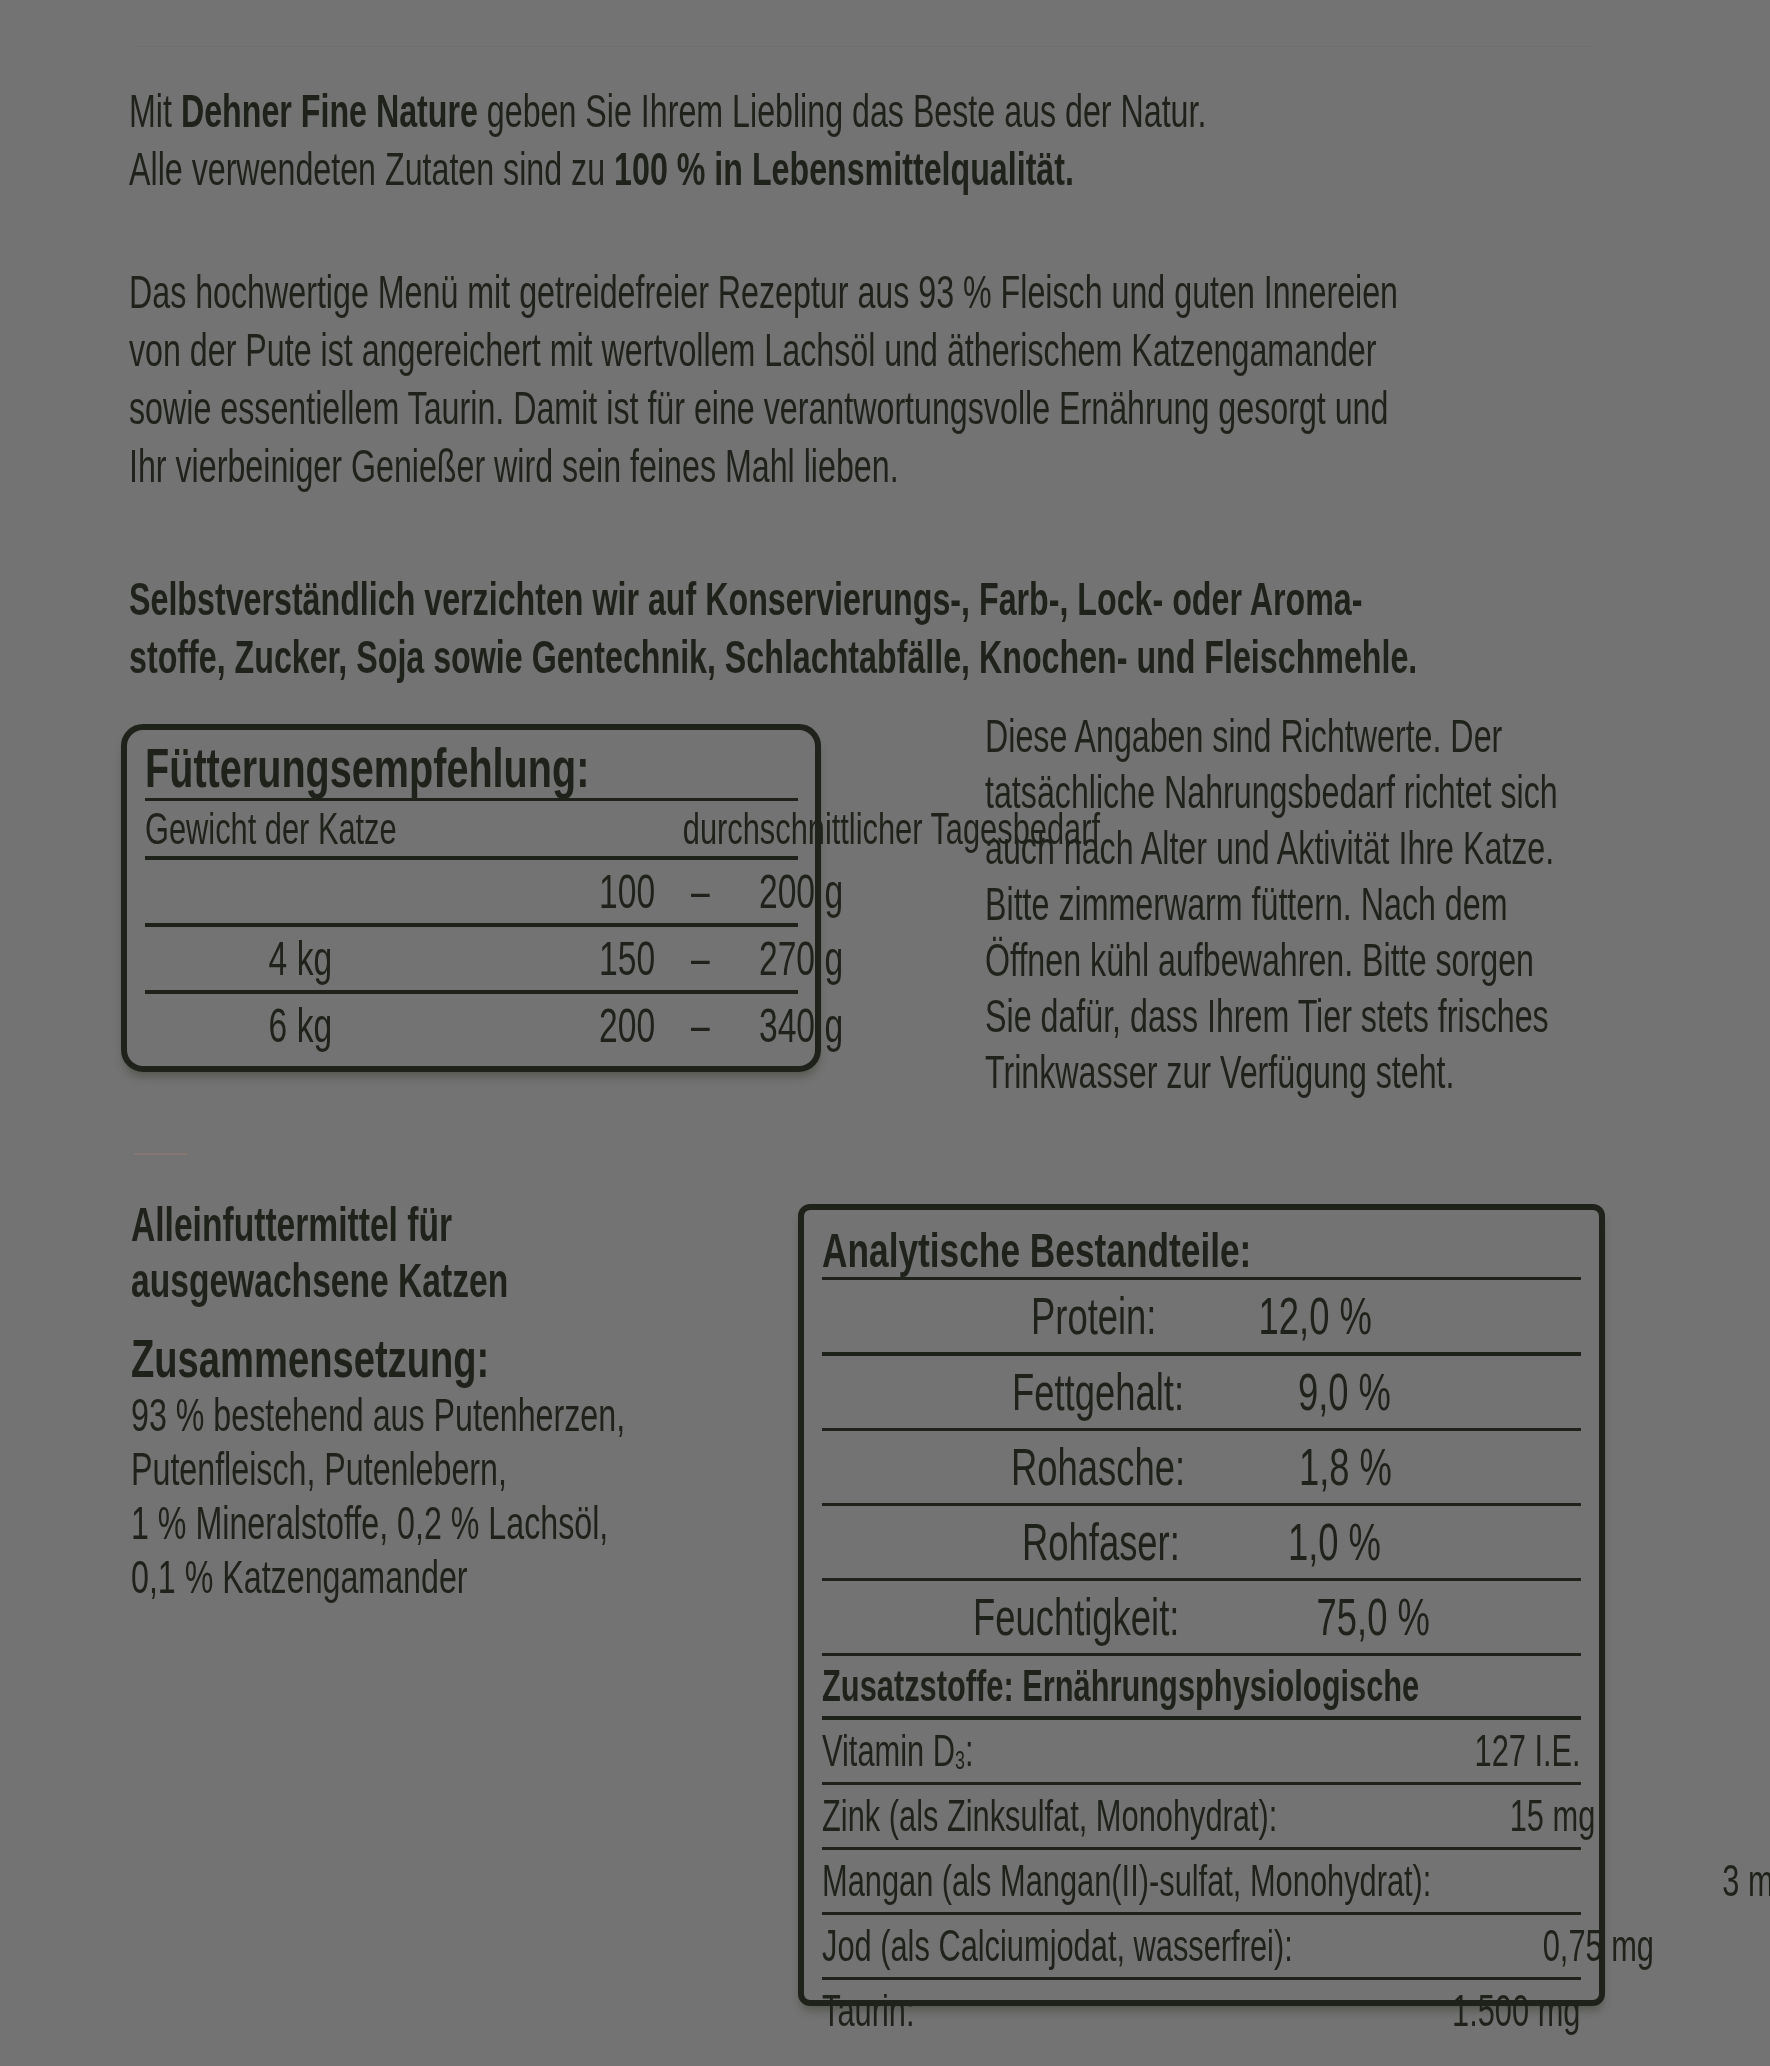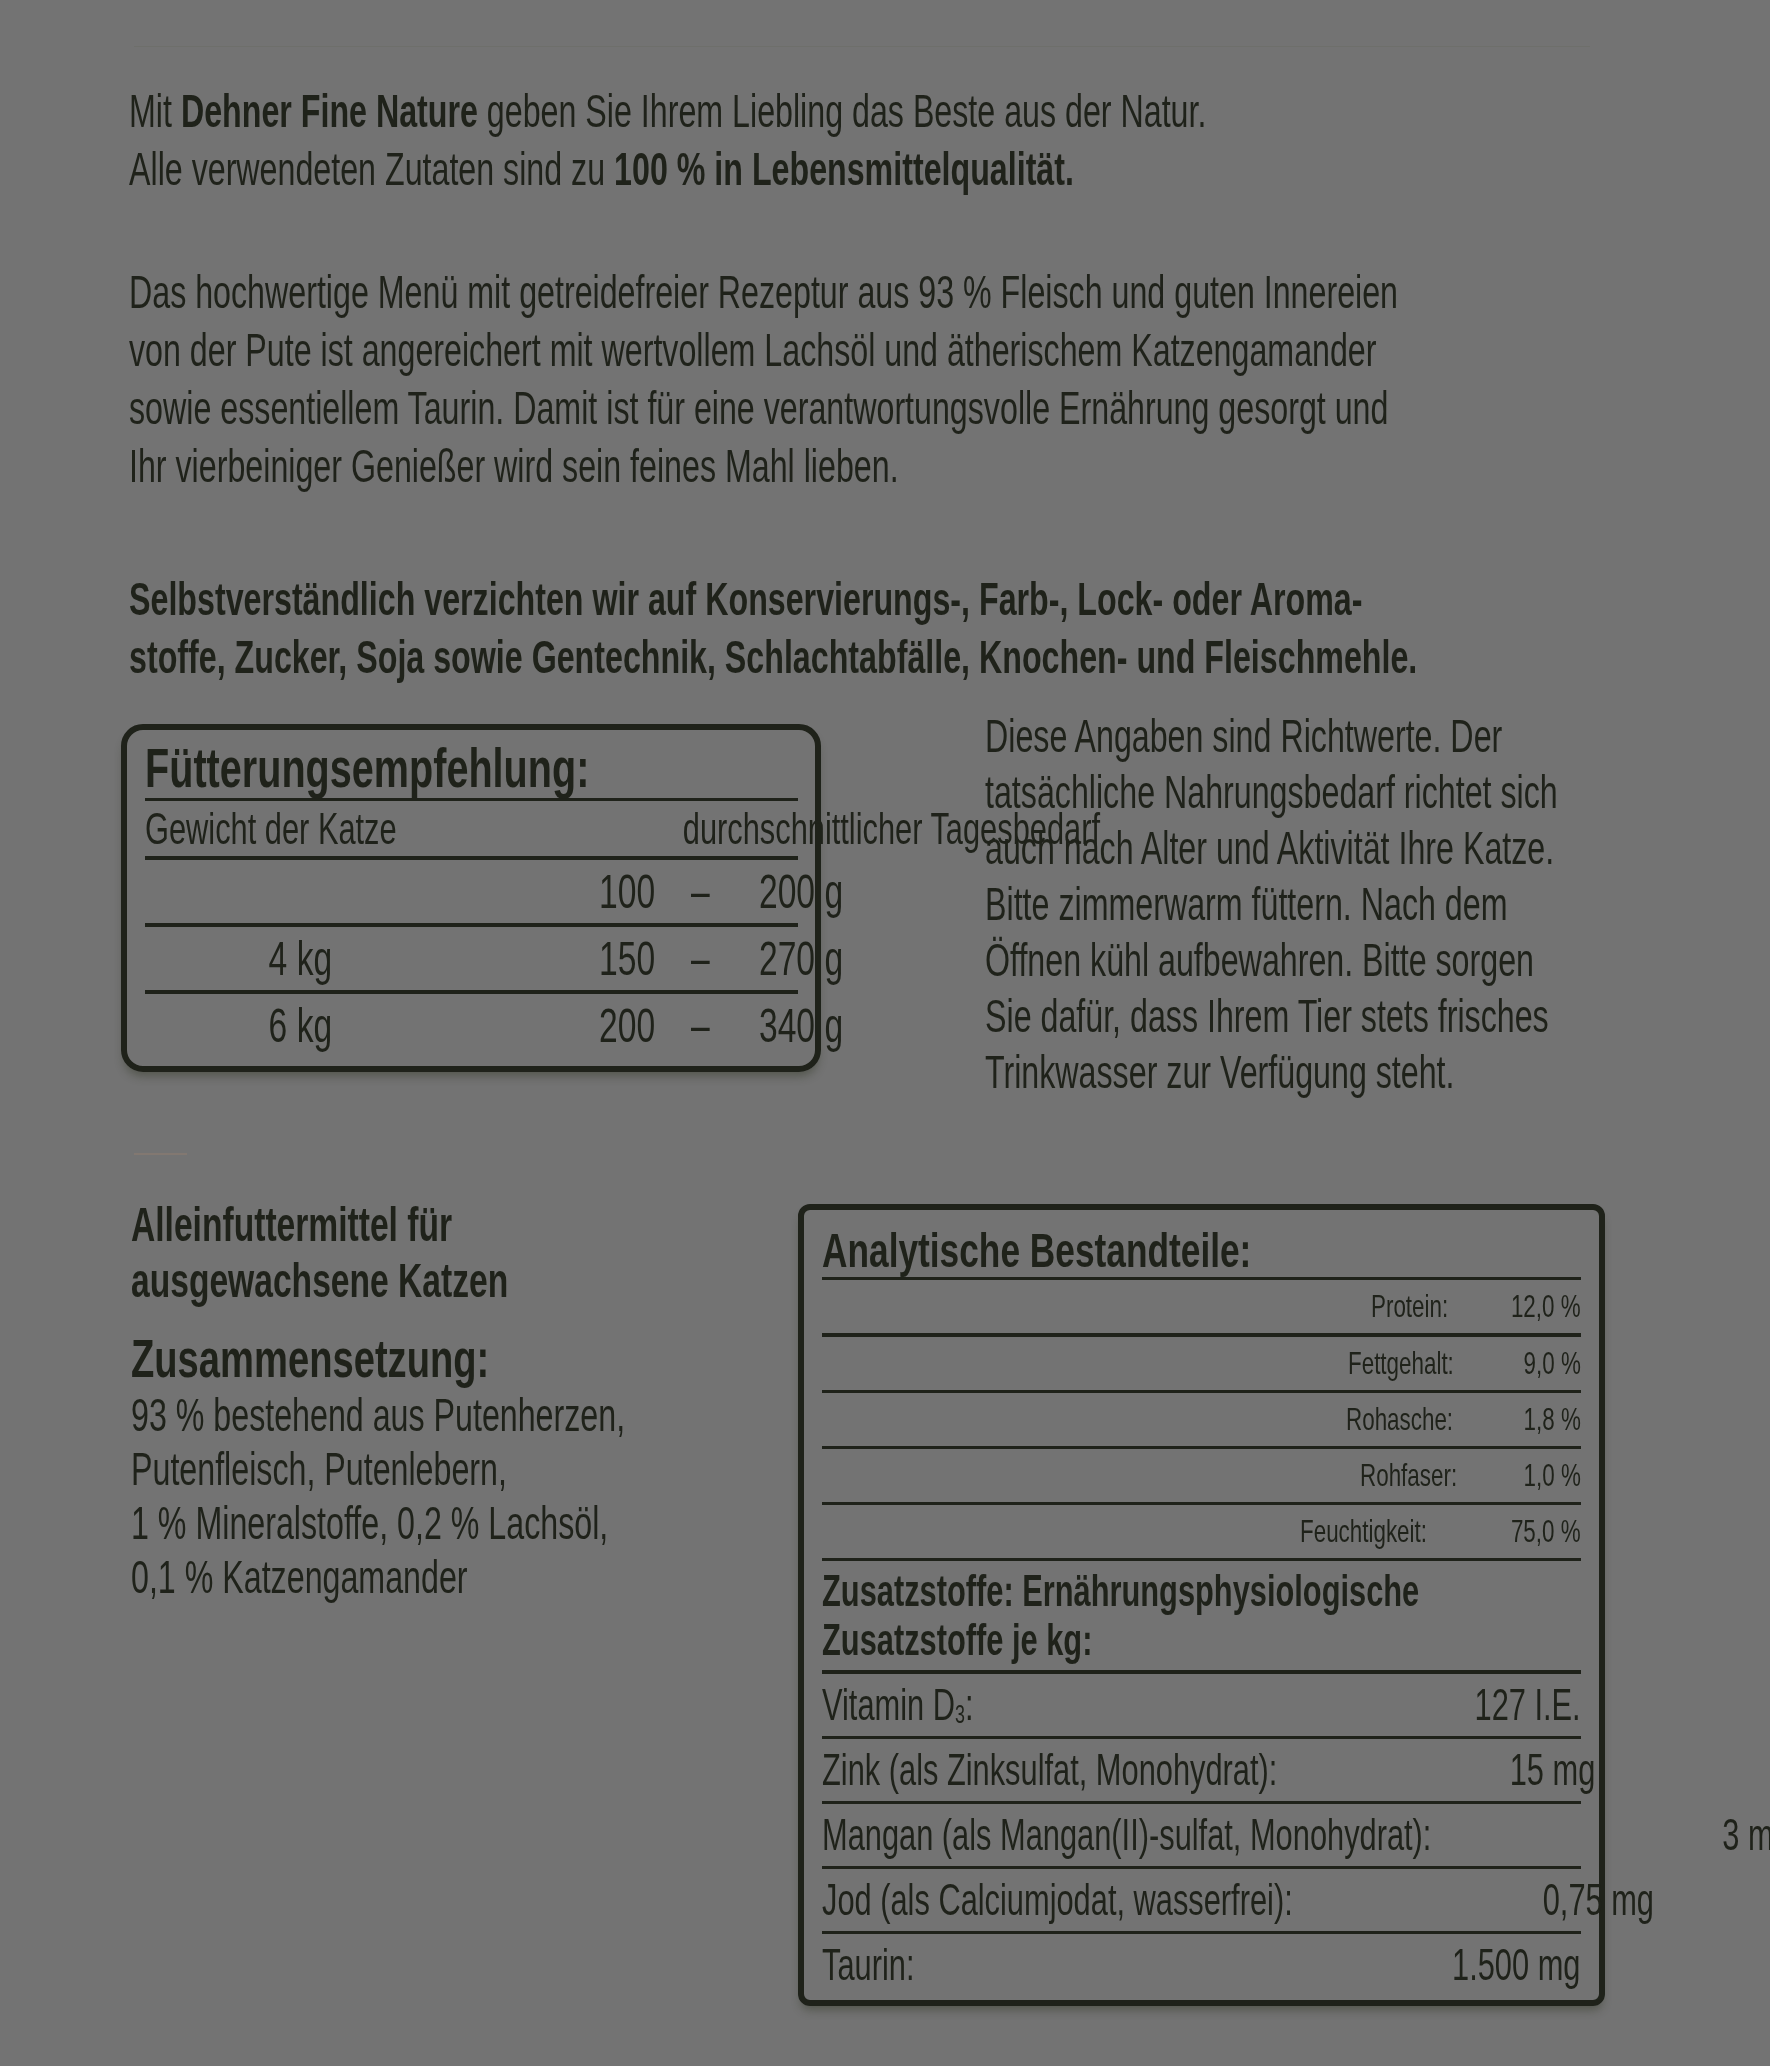--- a/index.html
+++ b/index.html
@@ -42,21 +42,21 @@
   .frow .fn2 {position:absolute; left:614px; top:0; height:100%; line-height:63px;}
   
   .abox{
     position:absolute; left:798px; top:1204px; width:807px; height:802px;
     border:6.5px solid #1f221a; border-radius:12px; box-sizing:border-box;
     padding:8.3px 18.4px 0 18.4px;
     box-shadow:0 7.4px 9.2px -3.7px rgba(45,50,30,.45);
   }
   .abox .title{font-size:49px; line-height:51px; font-weight:bold; margin-top:6.5px;}
   .abox .hr7{margin-top:1.4px;}
-  .arow{display:flex; justify-content:flex-end; align-items:center; height:53px; font-size:32px;}
+  .arow{display:flex; justify-content:center; align-items:center; height:72px; font-size:52px;}
   .arow2{display:flex; justify-content:space-between; align-items:center; height:62px; font-size:44px;}
   .zhead{font-weight:bold; font-size:44px; line-height:49px; padding-top:4.6px;}
   .zhead .line{display:block;}
   .abox sub{font-size:0.58em; vertical-align:baseline; position:relative; top:0.12em;}
 </style>
 </head>
 <body>
 
 <div class="label">
 
@@ -161,21 +161,20 @@
     <div class="hr7" style="margin-top:0;"></div>
 
     <div class="arow">
       <span class="sx">Feuchtigkeit:</span>
       <span class="sxr">75,0 %</span>
     </div>
     <div class="hr7" style="margin-top:0;"></div>
 
     <div class="zhead">
       <span class="line"><span class="sx">Zusatzstoffe: Ernährungsphysiologische</span></span>
-      <span class="line"><span class="sx">Zusatzstoffe je kg:</span></span>
     </div>
     <div class="hr7" style="margin-top:6.5px;"></div>
 
     <div class="arow2">
       <span class="sx"><span>Vitamin D</span><sub>3</sub><span>:</span></span>
       <span class="sxr">127 I.E.</span>
     </div>
     <div class="hr7" style="margin-top:0;"></div>
 
     <div class="arow2">

